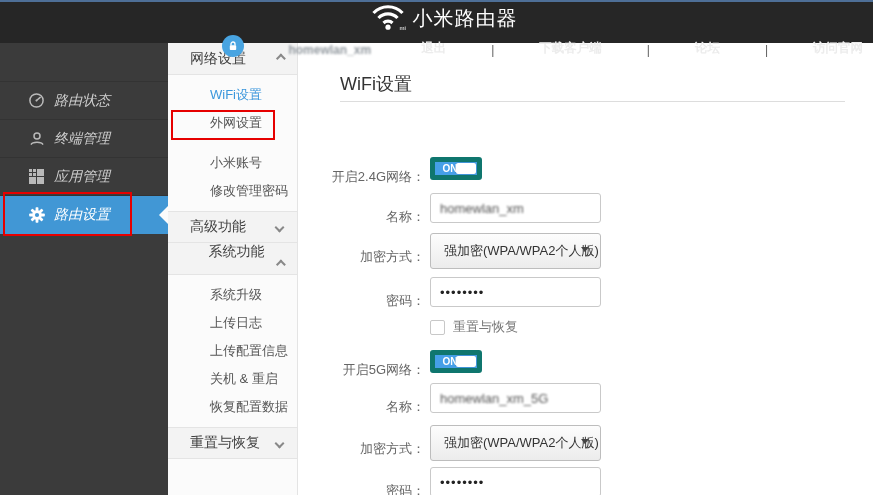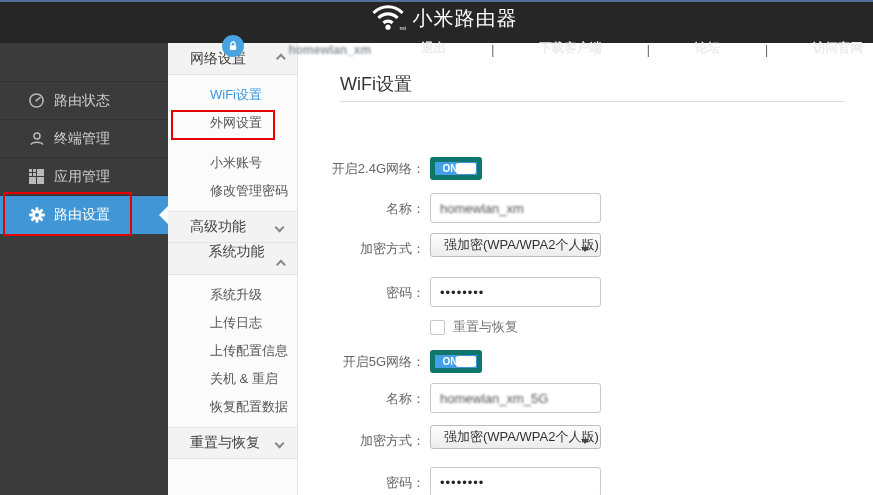--- a/index.html
+++ b/index.html
@@ -14,21 +14,21 @@
   .logo-text { color:#fff; font-size:20px; letter-spacing:1px; margin-left:7px; line-height:34px; }
   .header-right { margin-left:auto; display:flex; align-items:flex-end; margin-right:10px;gap:36px; }
   .lock-circle { width:22px; height:22px; border-radius:50%; background:#48a4e1; display:flex; align-items:center; justify-content:center; margin-right:8px; cursor:pointer; }
   .username { color:#949ba1; font-size:12px; font-weight:bold; filter:blur(1.1px); margin-right:14px; cursor:pointer; }
   .hnav { color:#ececec; font-size:12.5px; font-weight:bold; cursor:pointer; white-space:nowrap; }
   .hsep { color:#5d5d5d; font-size:12px; margin:0 9px; }
 
   
   .sidebar { position:absolute; left:0; top:43px; width:168px; bottom:0; background:#3b3b3b; z-index:2; }
   .sidebar .spacer { height:39px; border-bottom:1px solid #333; }
-  .side-item { position:relative; height:38px; display:flex; align-items:center; padding-left:28px; color:#cfcfcf; font-size:14px; cursor:pointer; border-bottom:1px solid #333; }
+  .side-item { position:relative; height:38px; display:flex; align-items:center; padding-left:28px; color:#cfcfcf; font-size:14px; cursor:pointer; border-bottom:1px solid #333;font-style:italic; }
   .side-item .s-icon { width:17px; height:17px; display:flex; align-items:center; justify-content:center; margin-right:9px; }
   .side-item.active { background:#4197d5; color:#fff; border-bottom:1px solid #4197d5; }
   .side-item.active:after { content:""; position:absolute; right:0; top:50%; margin-top:-9px; width:0; height:0;
       border-top:9px solid transparent; border-bottom:9px solid transparent; border-right:9px solid #fbfbfb; }
 
   
   .submenu { position:absolute; left:168px; top:43px; width:130px; bottom:0; background:#fbfbfb; border-right:1px solid #e4e4e4; z-index:2; }
   .sec-header { height:32px; background:#f3f3f3; border-top:1px solid #e4e4e4; border-bottom:1px solid #e4e4e4; display:flex; align-items:center; padding:0 14px 0 22px; font-size:14px; color:#3f3f3f; cursor:pointer; }
   .sec-header:first-child { border-top:none; }
   .sec-header + .sec-header { border-top:none;flex-direction:column; }
@@ -38,28 +38,28 @@
   .sub-list { padding:6px 0; }
   .sub-item { height:28px; display:flex; align-items:center; padding-left:42px; font-size:13px; color:#555; cursor:pointer; }
   .sub-item.selected { color:#3b97dc; }
 
   
   .main { position:absolute; left:298px; top:43px; right:0; bottom:0; background:#fff; }
   .page-title { position:absolute; left:42px; top:29px; font-size:18px; color:#333; }
   .title-rule { position:absolute; left:42px; right:28px; top:58px; height:1px; background:#ddd; }
 
   .frow { position:absolute; left:0; width:100%; height:31px; }
-  .flabel { position:absolute; left:0; top:0; width:127px; height:100%; text-align:right; color:#666; font-size:13px; display:flex; align-items:center; justify-content:flex-end; }
+  .flabel { position:absolute; left:0; top:8px; width:127px; height:100%; text-align:right; color:#666; font-size:13px; display:flex; align-items:center; justify-content:flex-end; }
   .fctrl { position:absolute; left:132px; top:0; }
 
   .tbox { width:171px; height:30px; border:1px solid #c9c9c9; border-radius:3px; background:#fff; display:flex; align-items:center; padding-left:9px; font-size:13px; color:#444; }
   .tbox .redacted { filter:blur(1.1px); color:#555; }
   .tbox .dots { letter-spacing:1px; color:#222; font-size:13px; }
 
-  .select { width:171px; height:24px; border:1px solid #bdbdbd; border-radius:3px; background:linear-gradient(#fdfdfd,#ececec); display:flex; align-items:center; padding-left:13px; font-size:13px; color:#333; position:relative; cursor:pointer; }
+  .select { width:171px; height:36px; border:1px solid #bdbdbd; border-radius:3px; background:linear-gradient(#fdfdfd,#ececec); display:flex; align-items:center; padding-left:13px; font-size:13px; color:#333; position:relative; cursor:pointer; }
   .caret { position:absolute; right:11px; top:13px; width:0; height:0; border-left:4.5px solid transparent; border-right:4.5px solid transparent; border-top:5.5px solid #444; }
 
   .toggle { position:relative; width:52px; height:23px; background:#459fe8; border:5px solid #0f766e; border-radius:3px; cursor:pointer; }
   .toggle .on-label { position:absolute; left:0; top:0; width:30px; height:100%; display:flex; align-items:center; justify-content:center; color:#fff; font-size:10px; font-weight:bold; }
   .toggle .knob { position:absolute; right:1px; top:1px; bottom:1px; width:20px; background:#fff; border-radius:2px; box-shadow:0 0 2px rgba(0,0,0,.25); }
 
   .checkbox { width:15px; height:15px; border:1px solid #c8c8c8; border-radius:2px; background:#fff; cursor:pointer; }
   .chk-label { margin-left:8px; font-size:13px; color:#777; }
   .chk-row { display:flex; align-items:center; }
 

